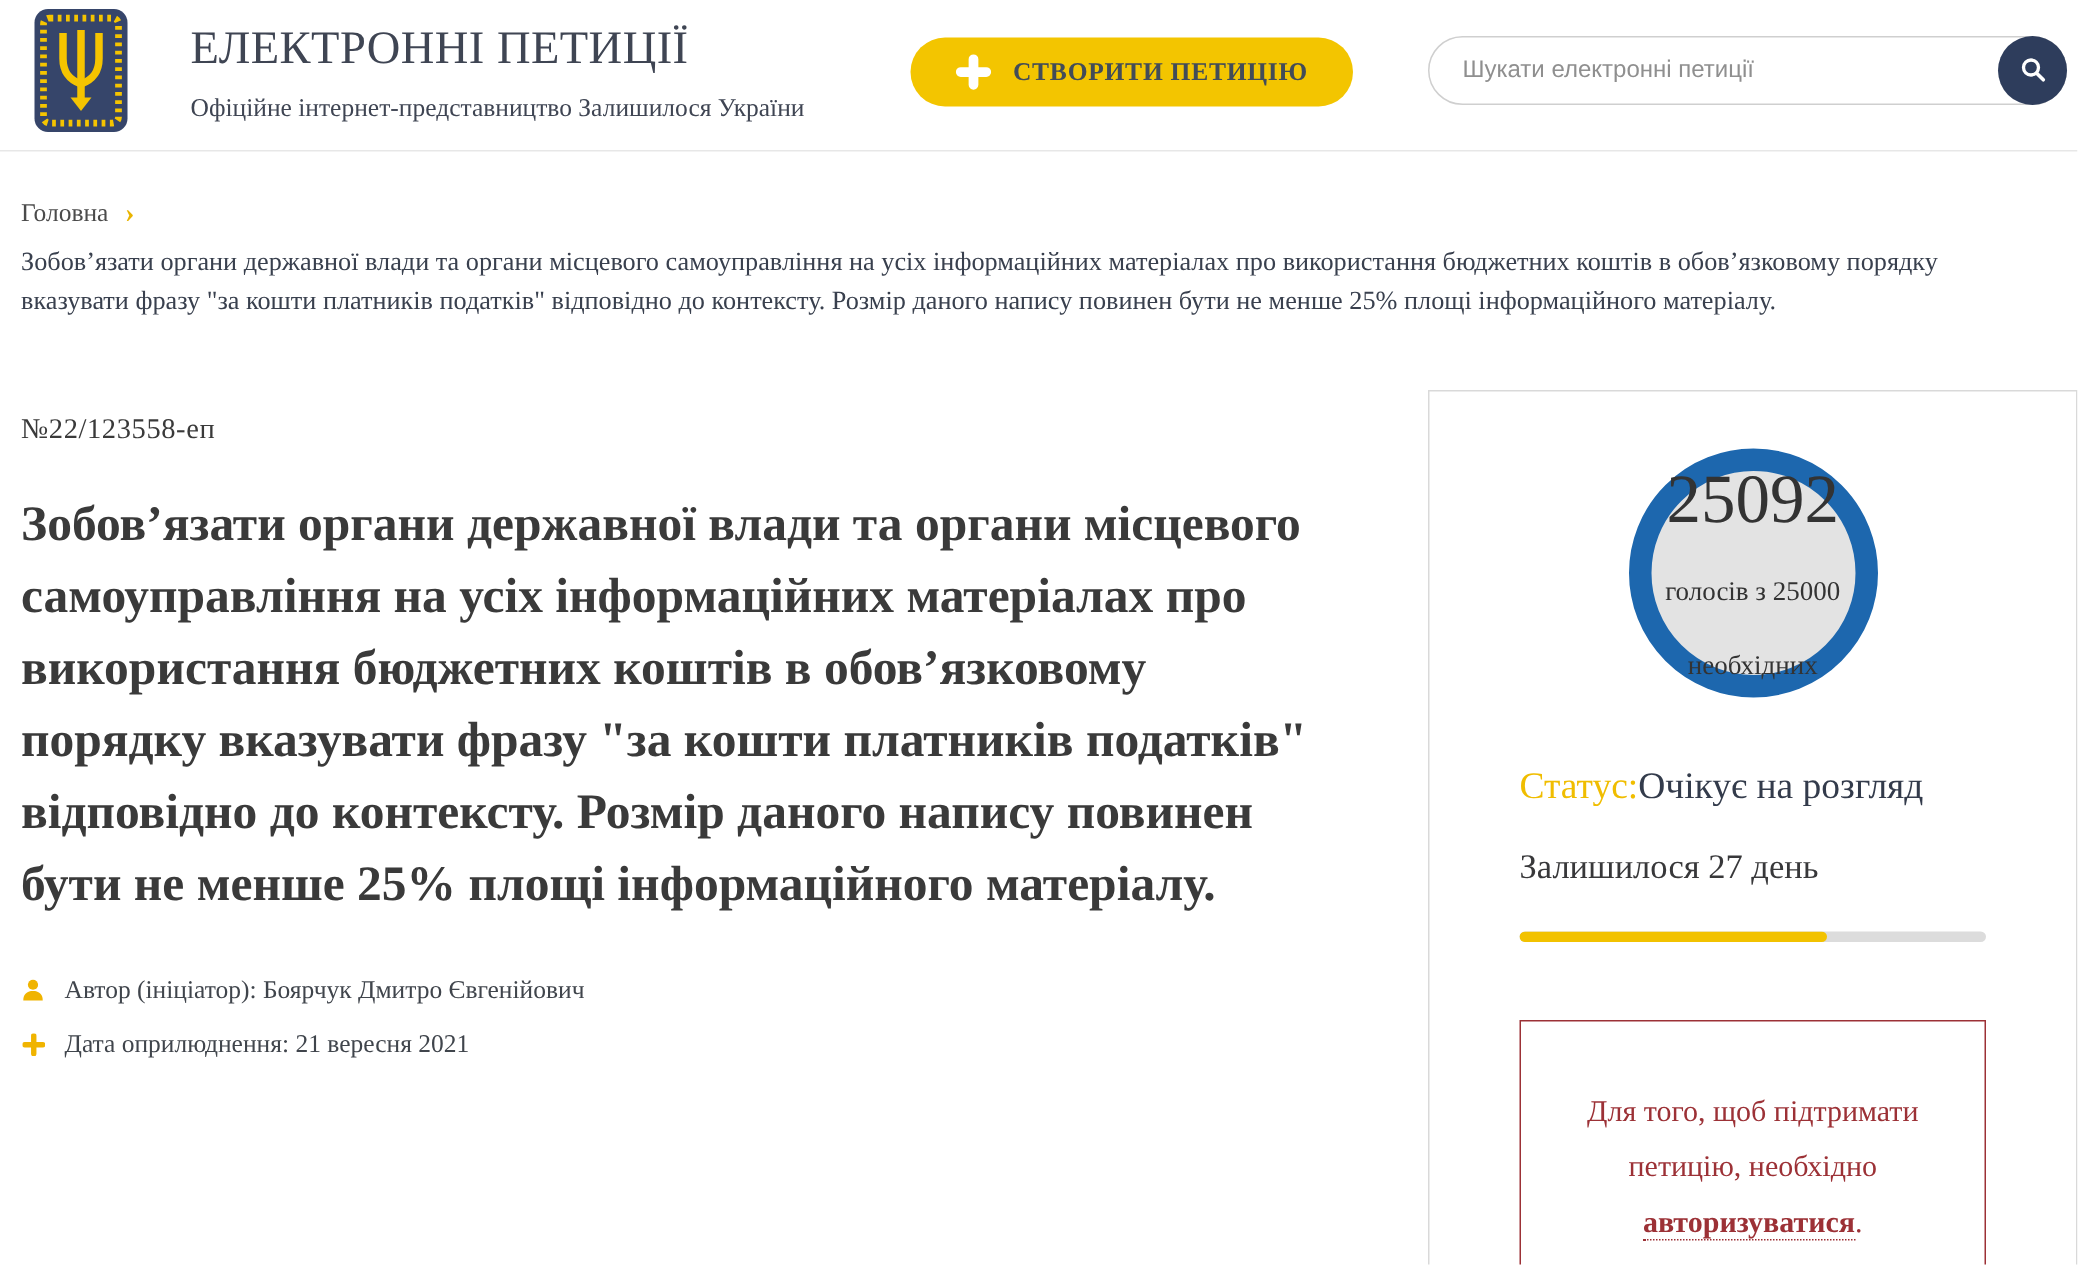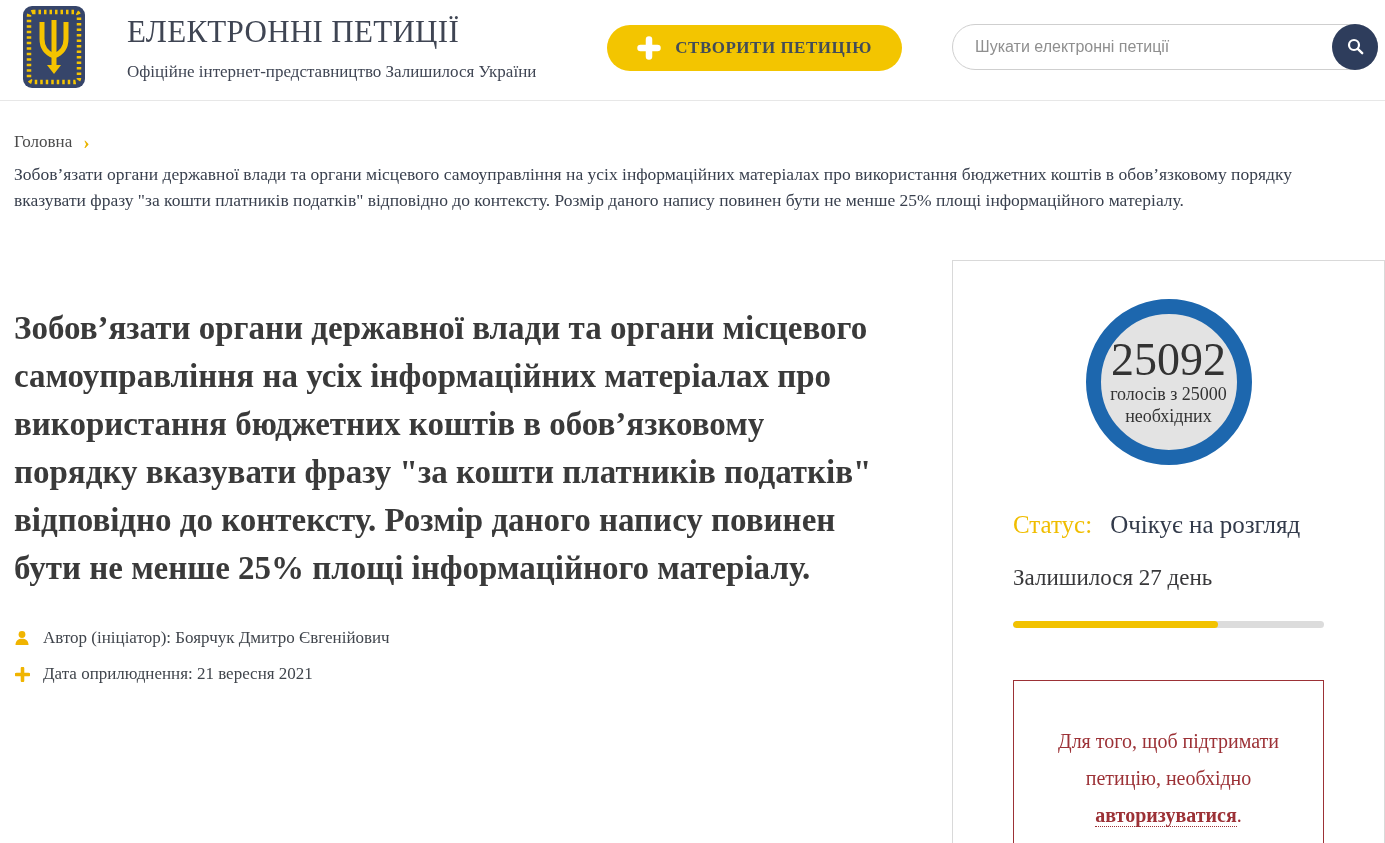--- a/index.html
+++ b/index.html
@@ -44,24 +44,24 @@
   .meta { margin-top:36px; }
   .meta-row { display:flex; align-items:center; gap:13px; margin-bottom:16px;
               font-size:17px; color:#40454c; }
   .meta-icon { width:16px; height:16px; flex:none; display:flex; align-items:center; justify-content:center; }
 
   
   .sidebar { width:433px; flex:none; min-height:620px; background:#fff;
              border:1px solid #d9d9d9; padding:38px 60px 60px; }
   .vote-circle { width:166px; height:166px; margin:0 auto; border:15px solid #1d67ae;
                  border-radius:50%; background:#e3e3e3;
-                 display:flex; flex-direction:column; align-items:center; justify-content:center; }
+                 display:flex; flex-direction:column; align-items:center; justify-content:center;gap:27px; }
   .vote-count { font-size:46px; line-height:46px; color:#333; }
   .vote-sub   { font-size:18px; line-height:22px; color:#333; text-align:center; }
-  .status-row { margin-top:46px; display:flex; gap:18px; font-size:25px; }
+  .status-row { margin-top:46px; display:flex; gap:0; font-size:25px; }
   .status-label { color:#f0bd00; }
   .status-value { color:#333b4b; }
   .days-left { margin-top:26px; font-size:23px; color:#38383a; }
   .progress-track { margin-top:30px; height:7px; background:#dcdcdc; border-radius:4px; overflow:hidden; }
   .progress-fill { height:100%; background:#f2c200; border-radius:4px; }
   .support-box { margin-top:52px; border:1px solid #9c3136; padding:42px 12px;
                  text-align:center; font-size:20px; line-height:37px; color:#9c3136; }
   .support-link { font-weight:700; color:#9c3136; cursor:pointer;
                   border-bottom:1px dotted #9c3136; text-decoration:none; }
 </style>
@@ -107,20 +107,21 @@
   <div class="crumb-row">
     <span class="crumb-home">Головна</span>
     <span class="crumb-sep">›</span>
   </div>
   <div class="crumb-current">Зобов’язати органи державної влади та органи місцевого самоуправління на усіх інформаційних матеріалах про використання бюджетних коштів в обов’язковому порядку вказувати фразу "за кошти платників податків" відповідно до контексту. Розмір даного напису повинен бути не менше 25% площі інформаційного матеріалу.</div>
 </div>
 
 <div class="main">
 
   <div class="left-col">
+    <div class="petition-number">№22/123558-еп</div>
     <h1 class="petition-title">Зобов’язати органи державної влади та органи місцевого самоуправління на усіх інформаційних матеріалах про використання бюджетних коштів в обов’язковому порядку вказувати фразу "за кошти платників податків" відповідно до контексту. Розмір даного напису повинен бути не менше 25% площі інформаційного матеріалу.</h1>
 
     <div class="meta">
       <div class="meta-row">
         <span class="meta-icon">
           <svg width="16" height="16" viewBox="0 0 16 16">
             <circle cx="8" cy="4.5" r="3.4" fill="#f0b400"></circle>
             <path d="M1.5 15 c0 -4.6 2.9 -6.3 6.5 -6.3 s6.5 1.7 6.5 6.3 z" fill="#f0b400"></path>
           </svg>
         </span>

